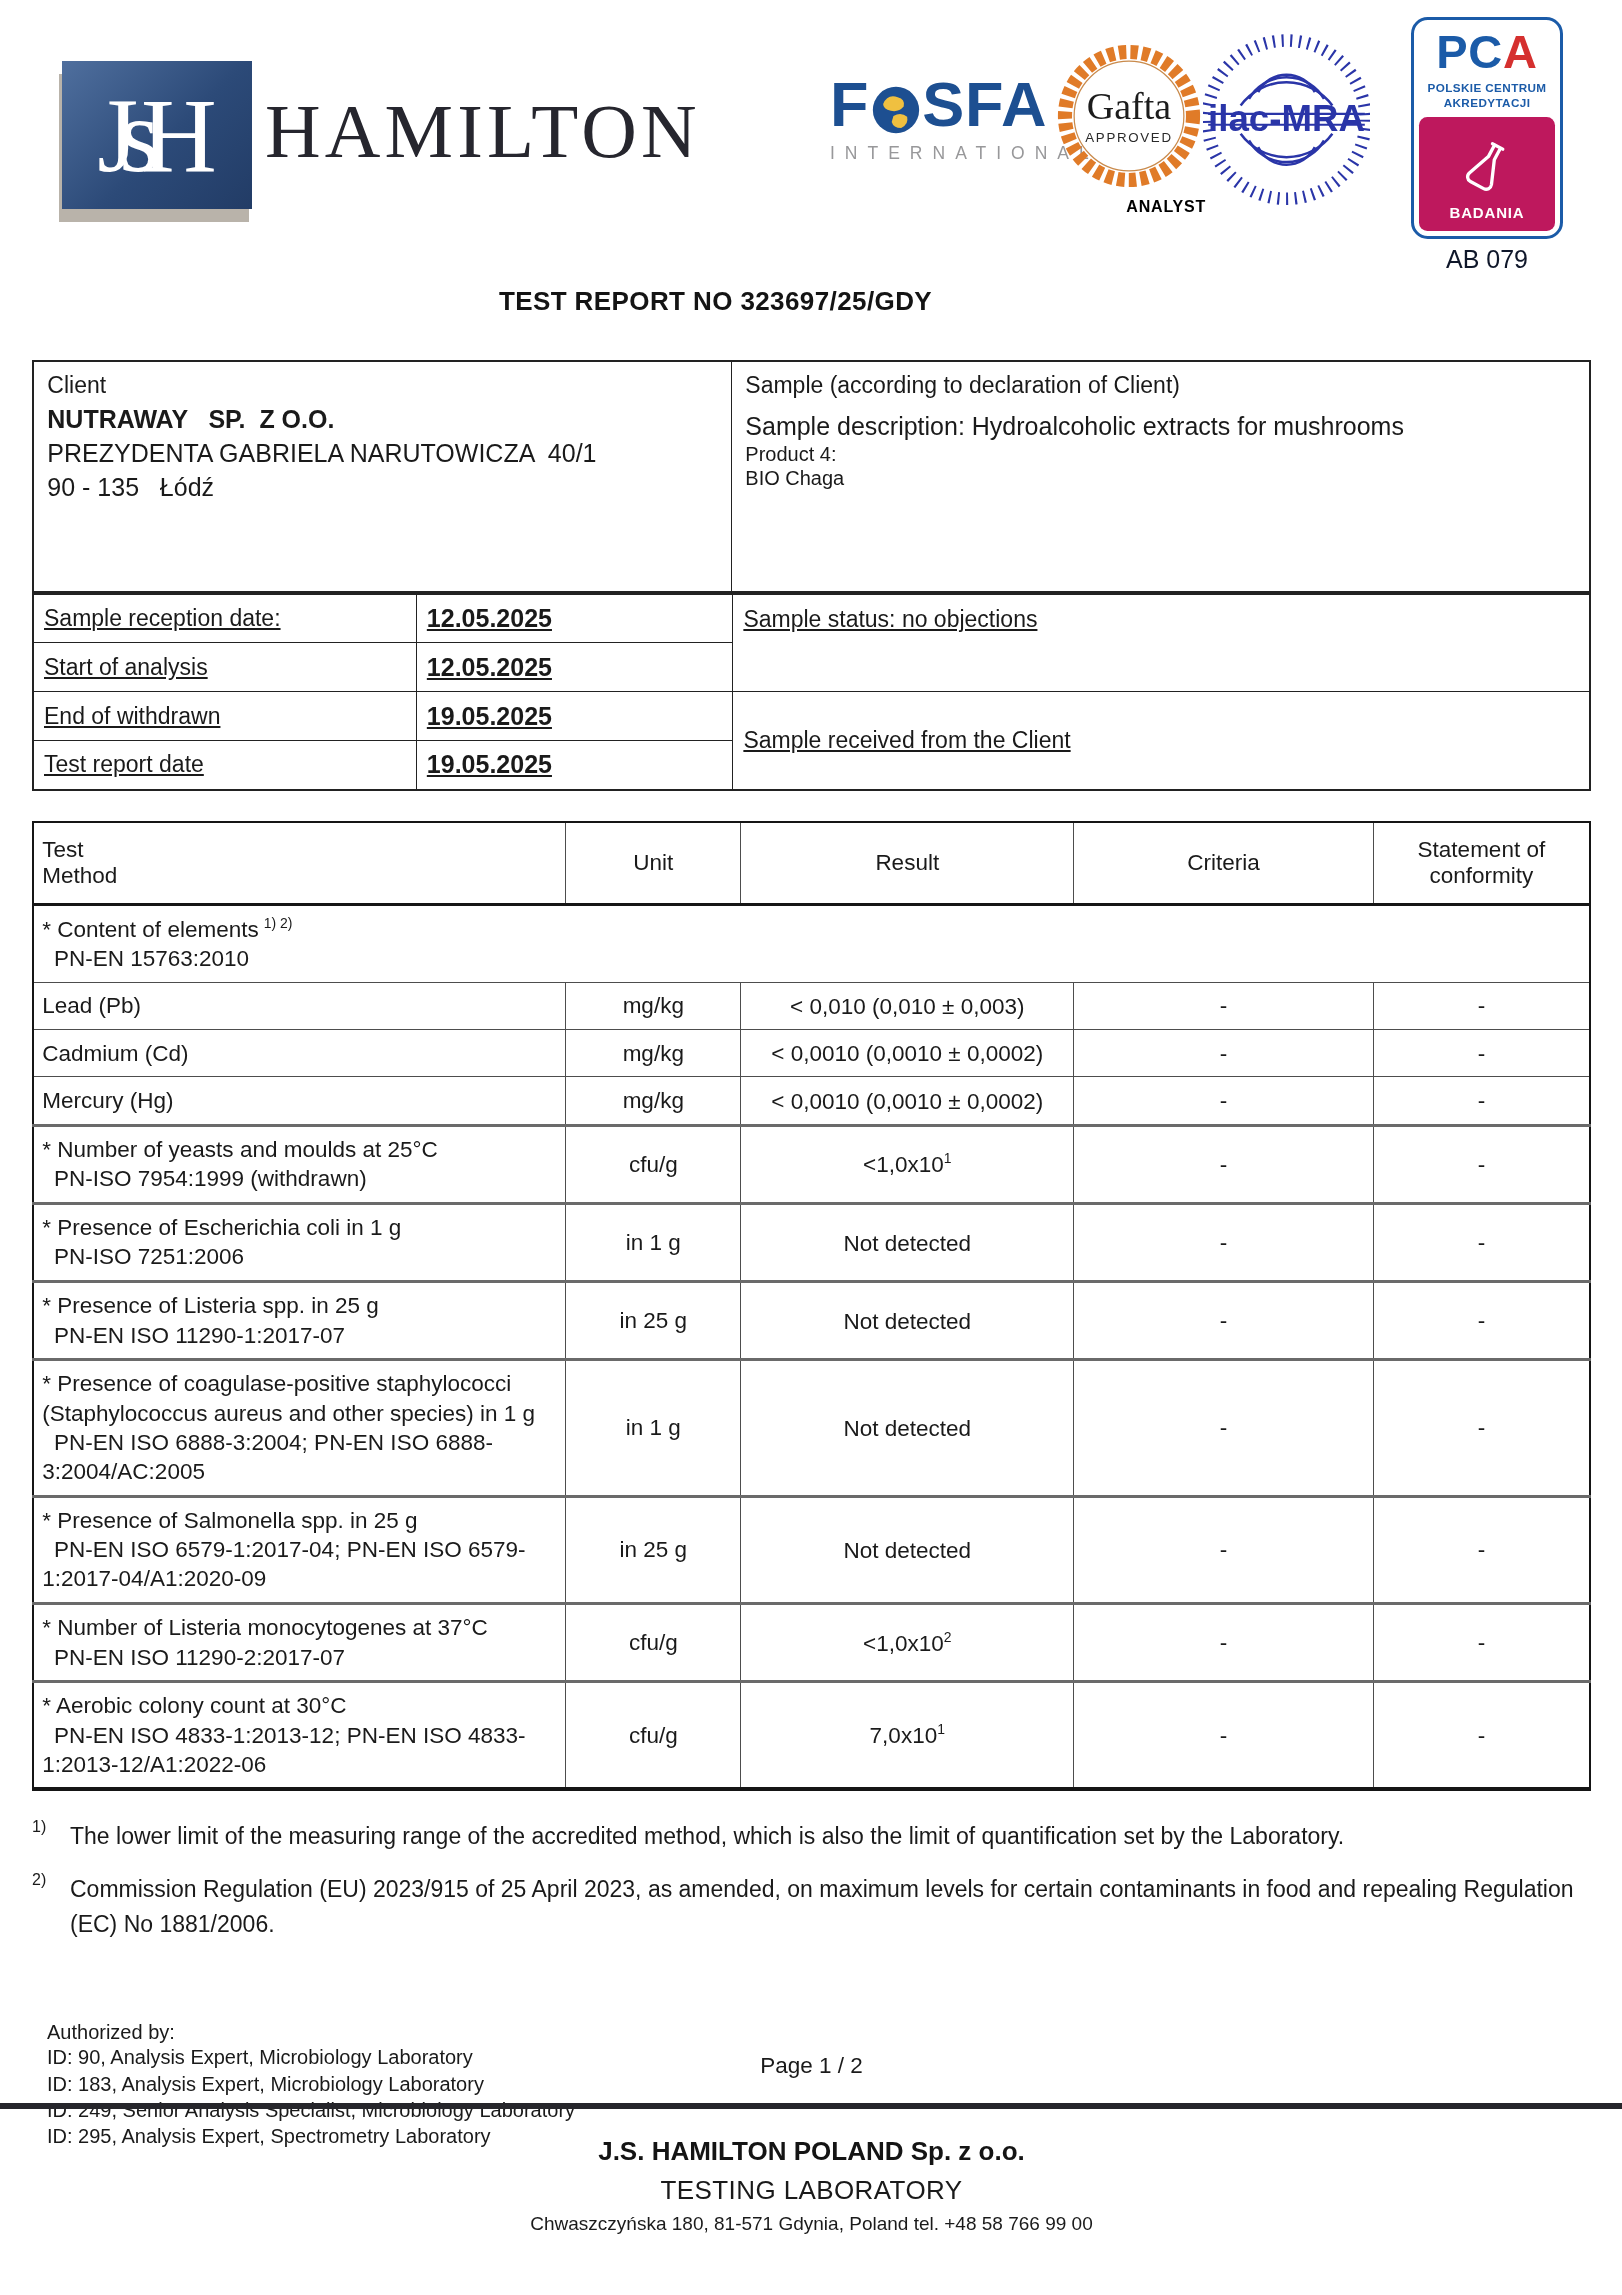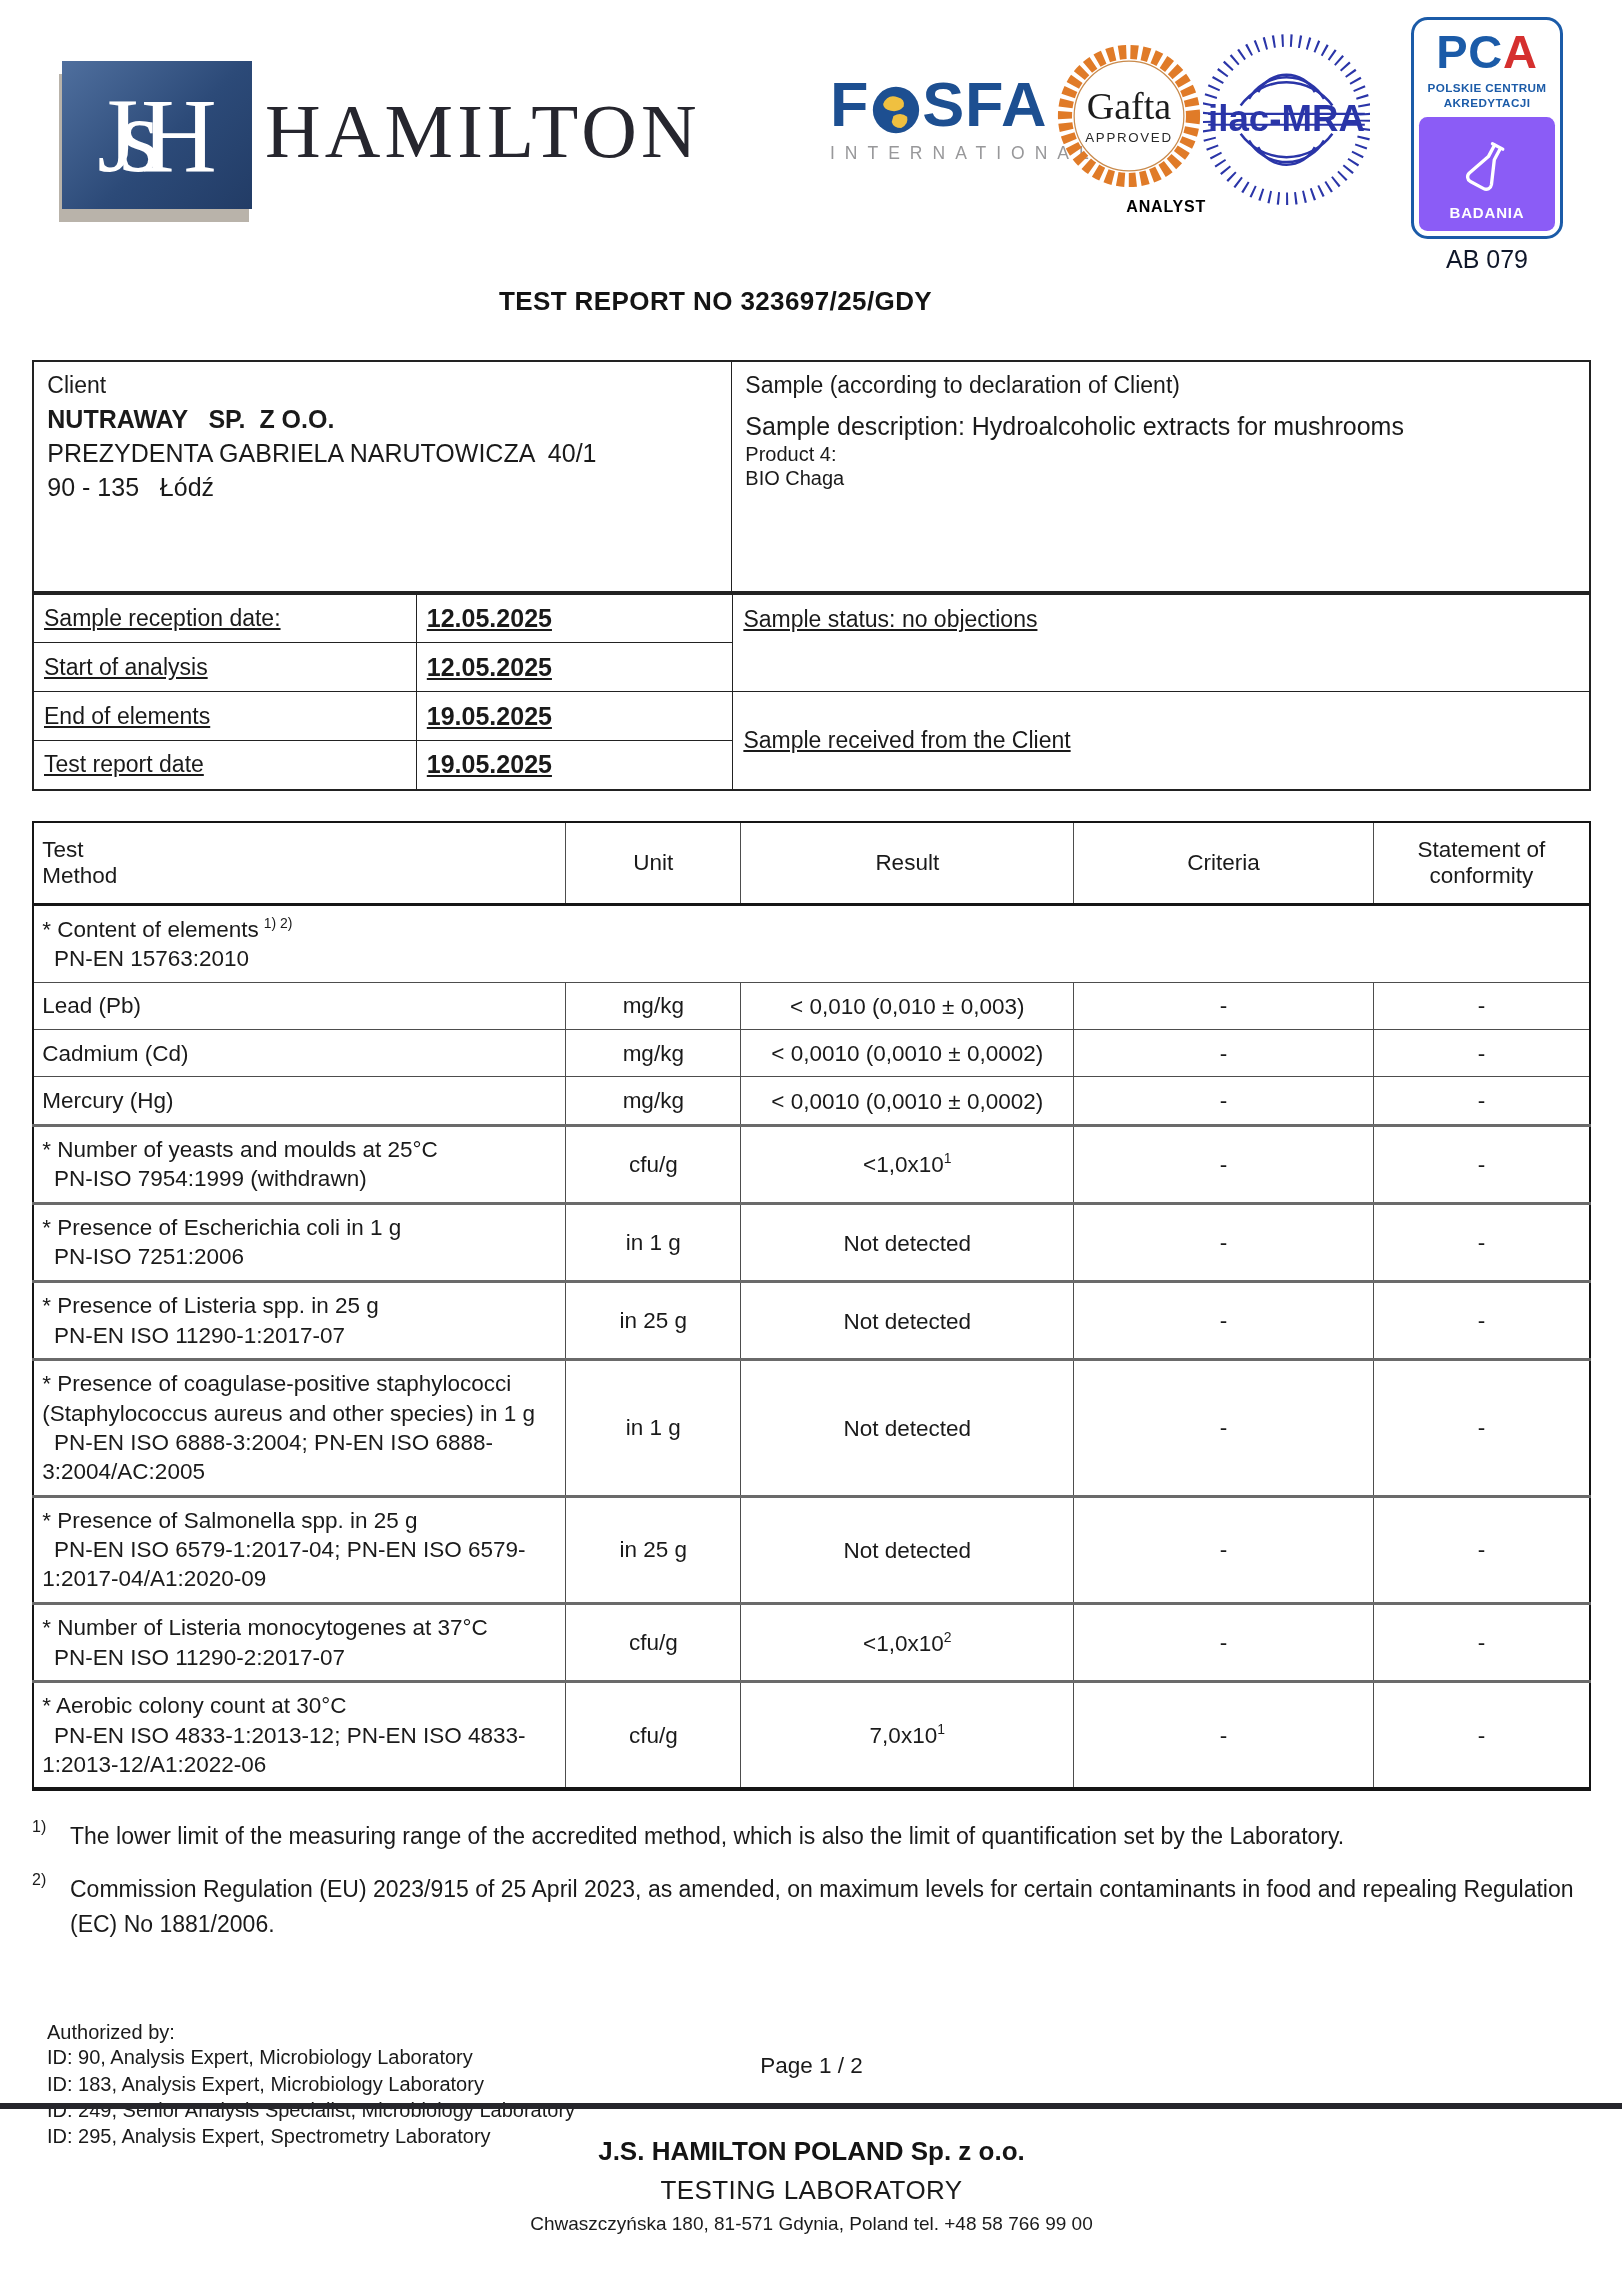--- a/index.html
+++ b/index.html
@@ -50,21 +50,21 @@
   .pca-badge {
     position:absolute; left:1411px; top:16.7px; width:152px; height:222px;
     border:3.3px solid #1b5ba8; border-radius:16.7px; background:#fff;
     display:flex; flex-direction:column; overflow:hidden;
   }
   .pca-word { text-align:center; font-size:47px; font-weight:bold; line-height:1; margin-top:8.3px; letter-spacing:0.8px; }
   .pca-word .pc { color:#1b5ba8; }
   .pca-word .a  { color:#d5302f; }
   .pca-org { text-align:center; font-size:11.7px; font-weight:bold; color:#1b5ba8; line-height:1.3; letter-spacing:0.4px; margin-top:5px; }
   .pca-panel {
-    flex:1; margin:6.7px 5px 5px 5px; background:#8b5cf6; border-radius:8.3px;
+    flex:1; margin:6.7px 5px 5px 5px; background:#be185d; border-radius:8.3px;
     display:flex; flex-direction:column; align-items:center; justify-content:flex-end;
   }
   .pca-flask { margin-bottom:3.3px; }
   .pca-badania { color:#ffffff; font-weight:bold; font-size:15px; letter-spacing:0.8px; margin-bottom:10px; }
   .accreditation-no { position:absolute; left:1411px; top:245px; width:152px; text-align:center; font-size:25px; color:#0f172a; }
 
   
   .report-title {
     width:1367px; text-align:center; font-size:26px; font-weight:bold;
     color:#141414; margin-top:6.7px; letter-spacing:0.4px;
@@ -229,21 +229,21 @@
         <tr>
       <td class="dl">Sample reception date:</td>
       <td class="dv">12.05.2025</td>
       <td class="ds" rowspan="2">Sample status: no objections</td>
     </tr>
     <tr>
       <td class="dl">Start of analysis</td>
       <td class="dv">12.05.2025</td>
     </tr>
     <tr>
-      <td class="dl">End of elements</td>
+      <td class="dl">End of withdrawn</td>
       <td class="dv">19.05.2025</td>
       <td class="dr" rowspan="2">Sample received from the Client</td>
     </tr>
     <tr>
       <td class="dl">Test report date</td>
       <td class="dv">19.05.2025</td>
     </tr>
   </tbody>
     </table>
 

